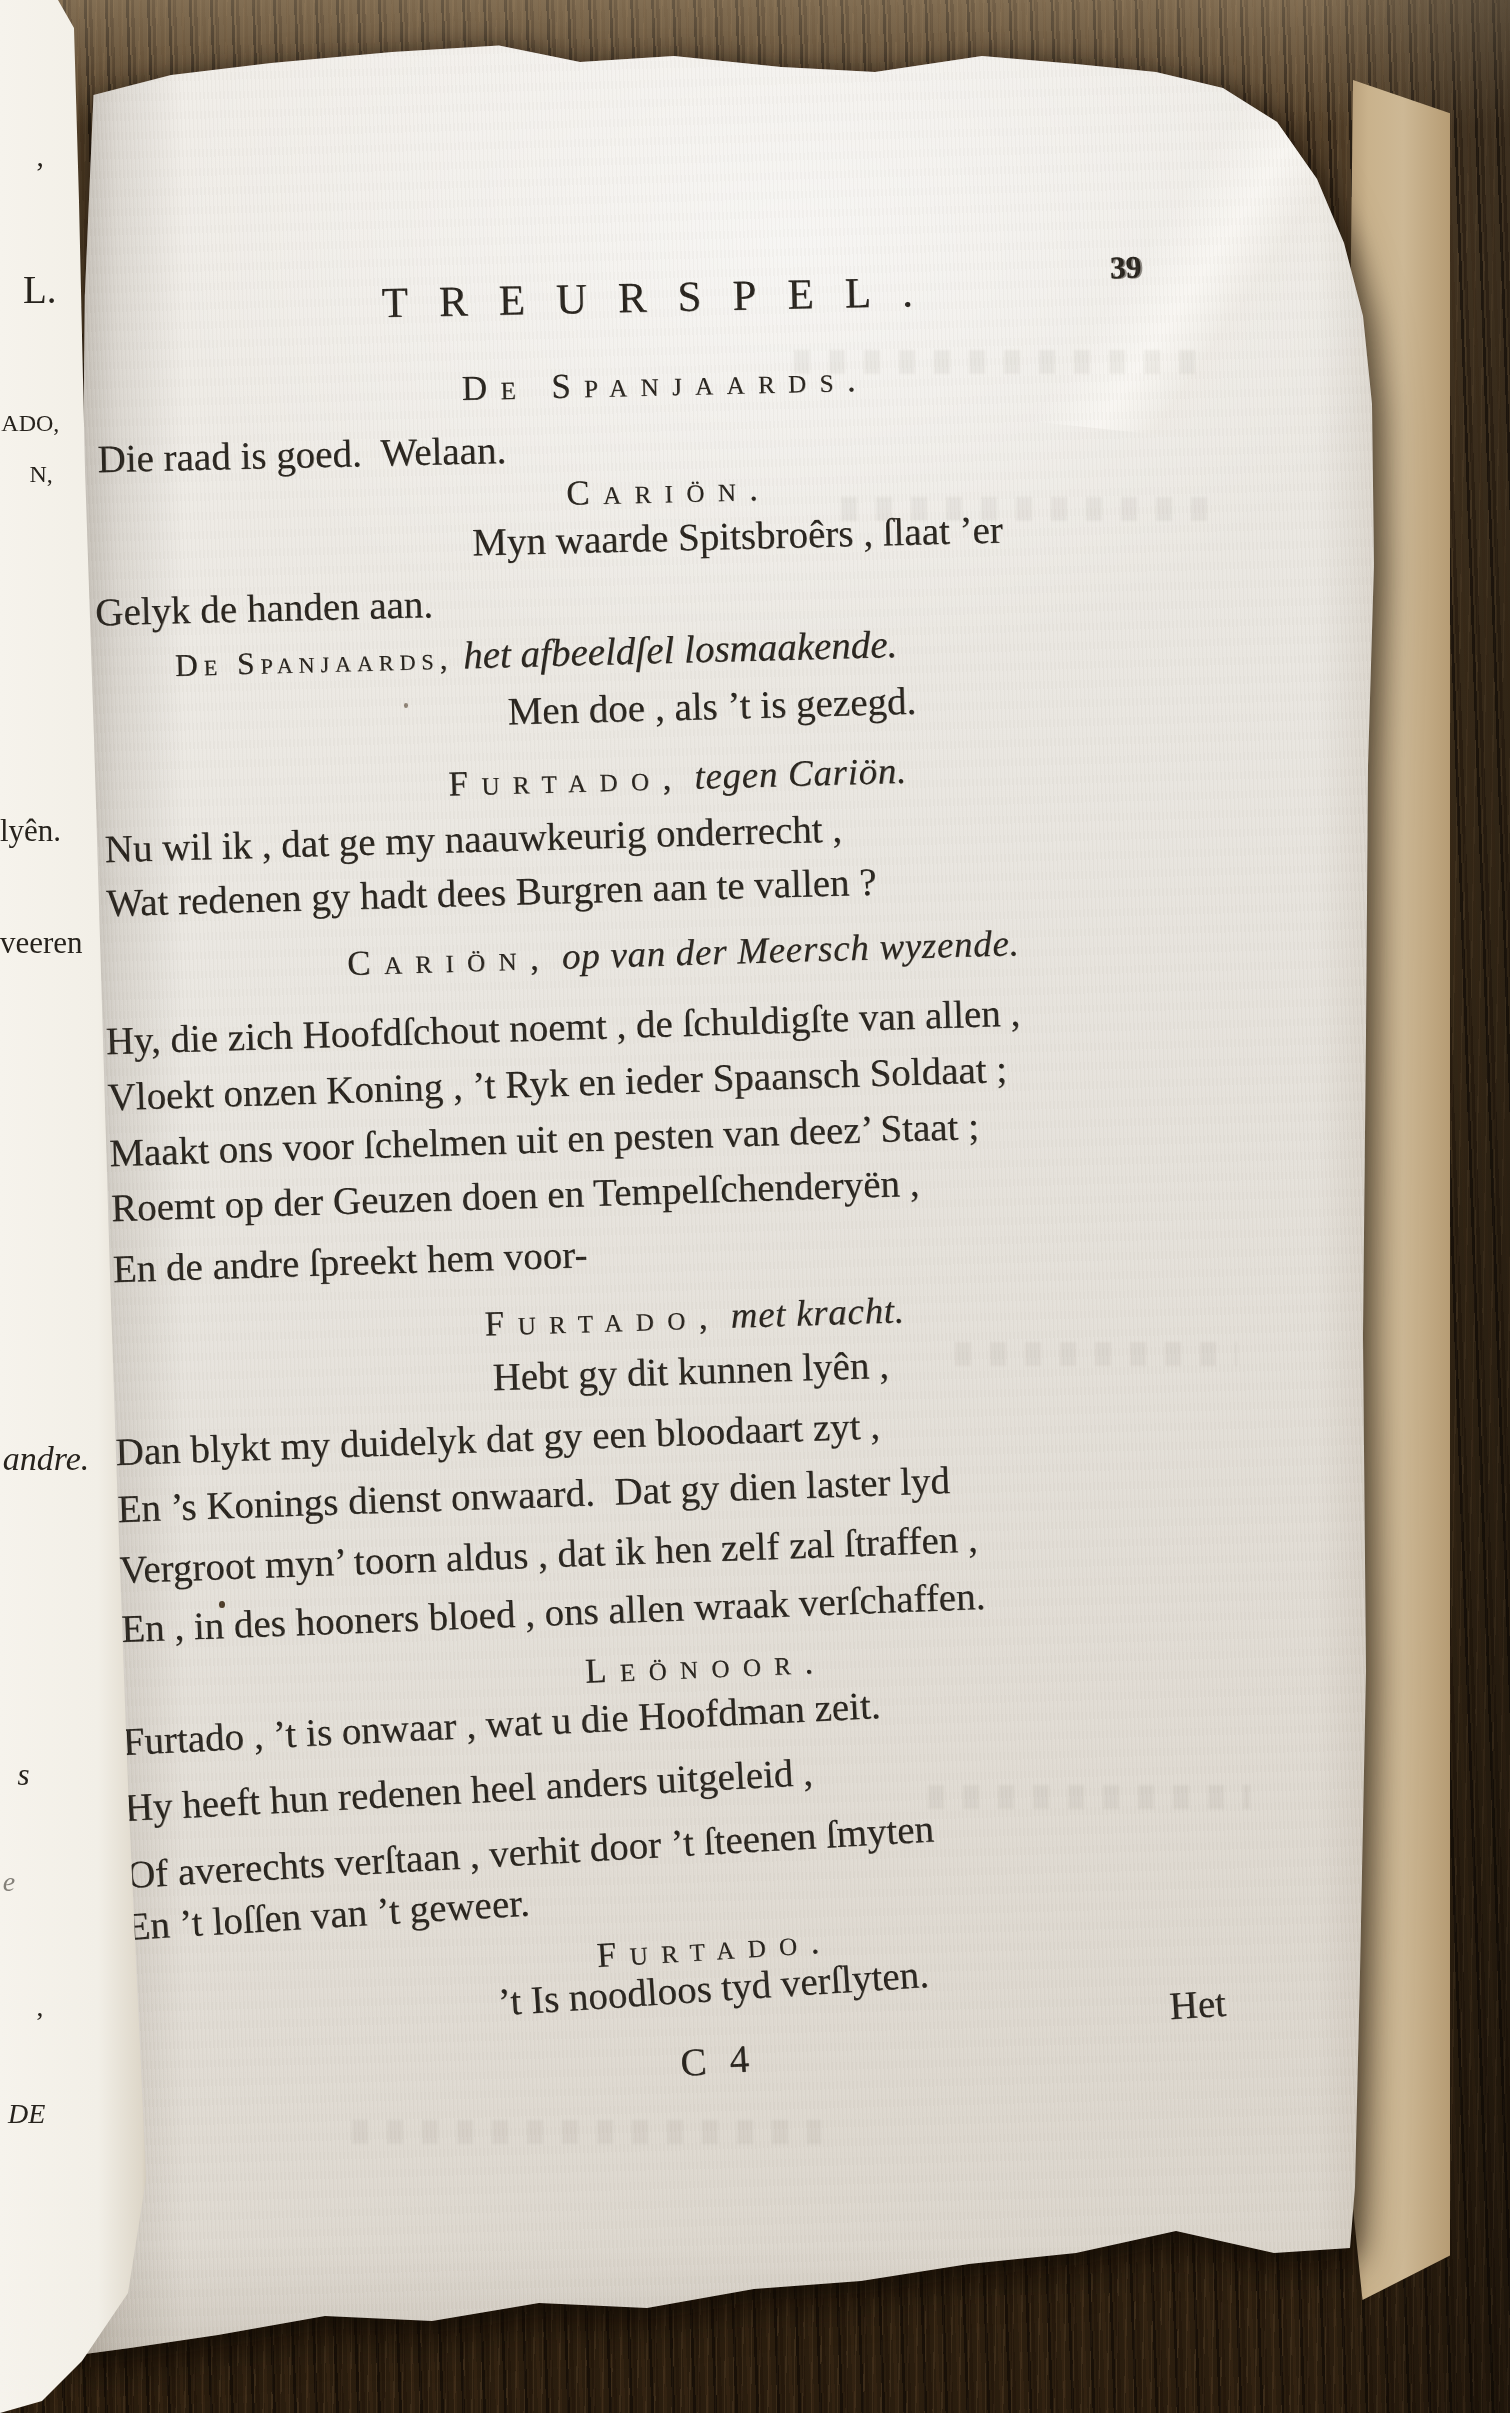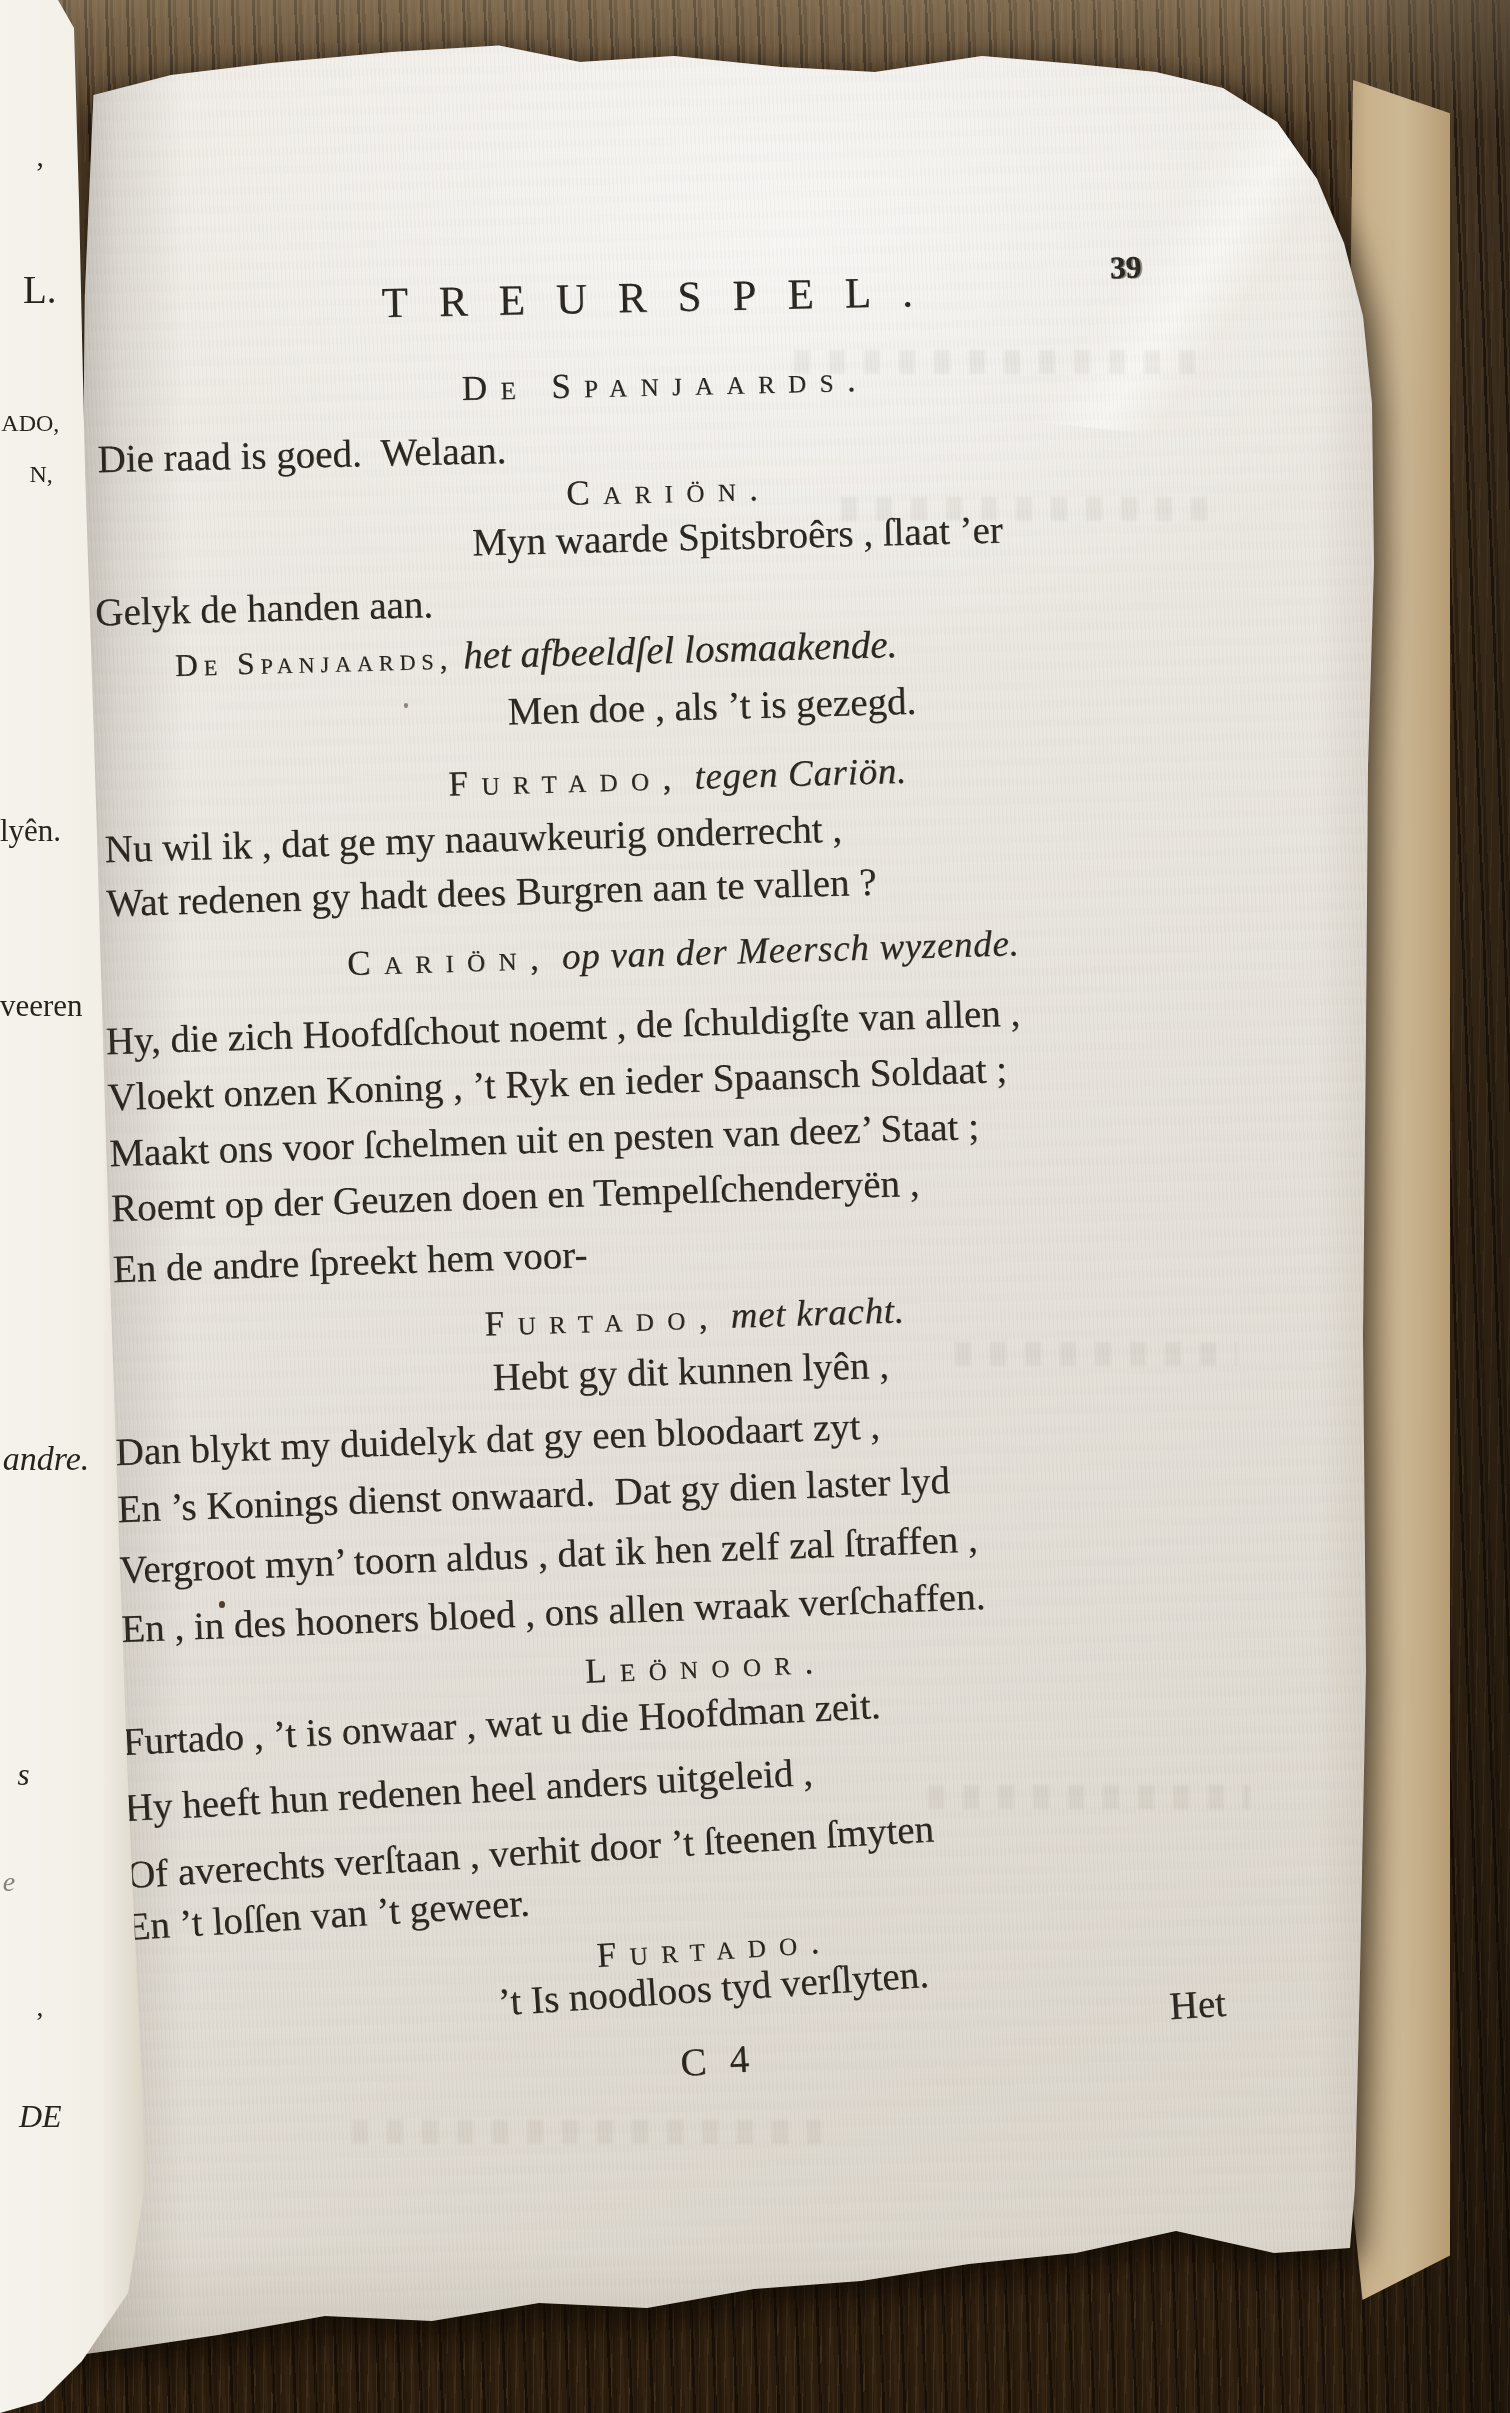--- a/index.html
+++ b/index.html
@@ -132,21 +132,21 @@
     </div>
   </div>
 
   <div class="facing-strip">
 
   <div class="frag" style="left: 35px; top: 156px; font-size: 29.5px;">’</div>
       <div class="frag" style="left: 23px; top: 267px; font-size: 39px;">L.</div>
       <div class="frag" style="left: 1.3px; top: 410px; font-size: 24px;">ADO,</div>
       <div class="frag" style="left: 29.5px; top: 461px; font-size: 24px;">N,</div>
       <div class="frag" style="left: 0px; top: 813px; font-size: 31px;">lyên.</div>
-      <div class="frag" style="left: 0px; top: 988px; font-size: 31px;">veeren</div>
+      <div class="frag" style="left: 0px; top: 925px; font-size: 31px;">veeren</div>
       <div class="frag it" style="left: 2.7px; top: 1440px; font-size: 34px;">andre.</div>
       <div class="frag it" style="left: 17.4px; top: 1757px; font-size: 31px;">s</div>
       <div class="frag it faint" style="left: 2.7px; top: 1866px; font-size: 28px;">e</div>
       <div class="frag" style="left: 35px; top: 2006px; font-size: 28px;">’</div>
-      <div class="frag it" style="left: 19px; top: 2098px; font-size: 32px;">DE</div>
+      <div class="frag it" style="left: 8px; top: 2098px; font-size: 28px;">DE</div>
     </div>
 </div>
 
 
 </body></html>

